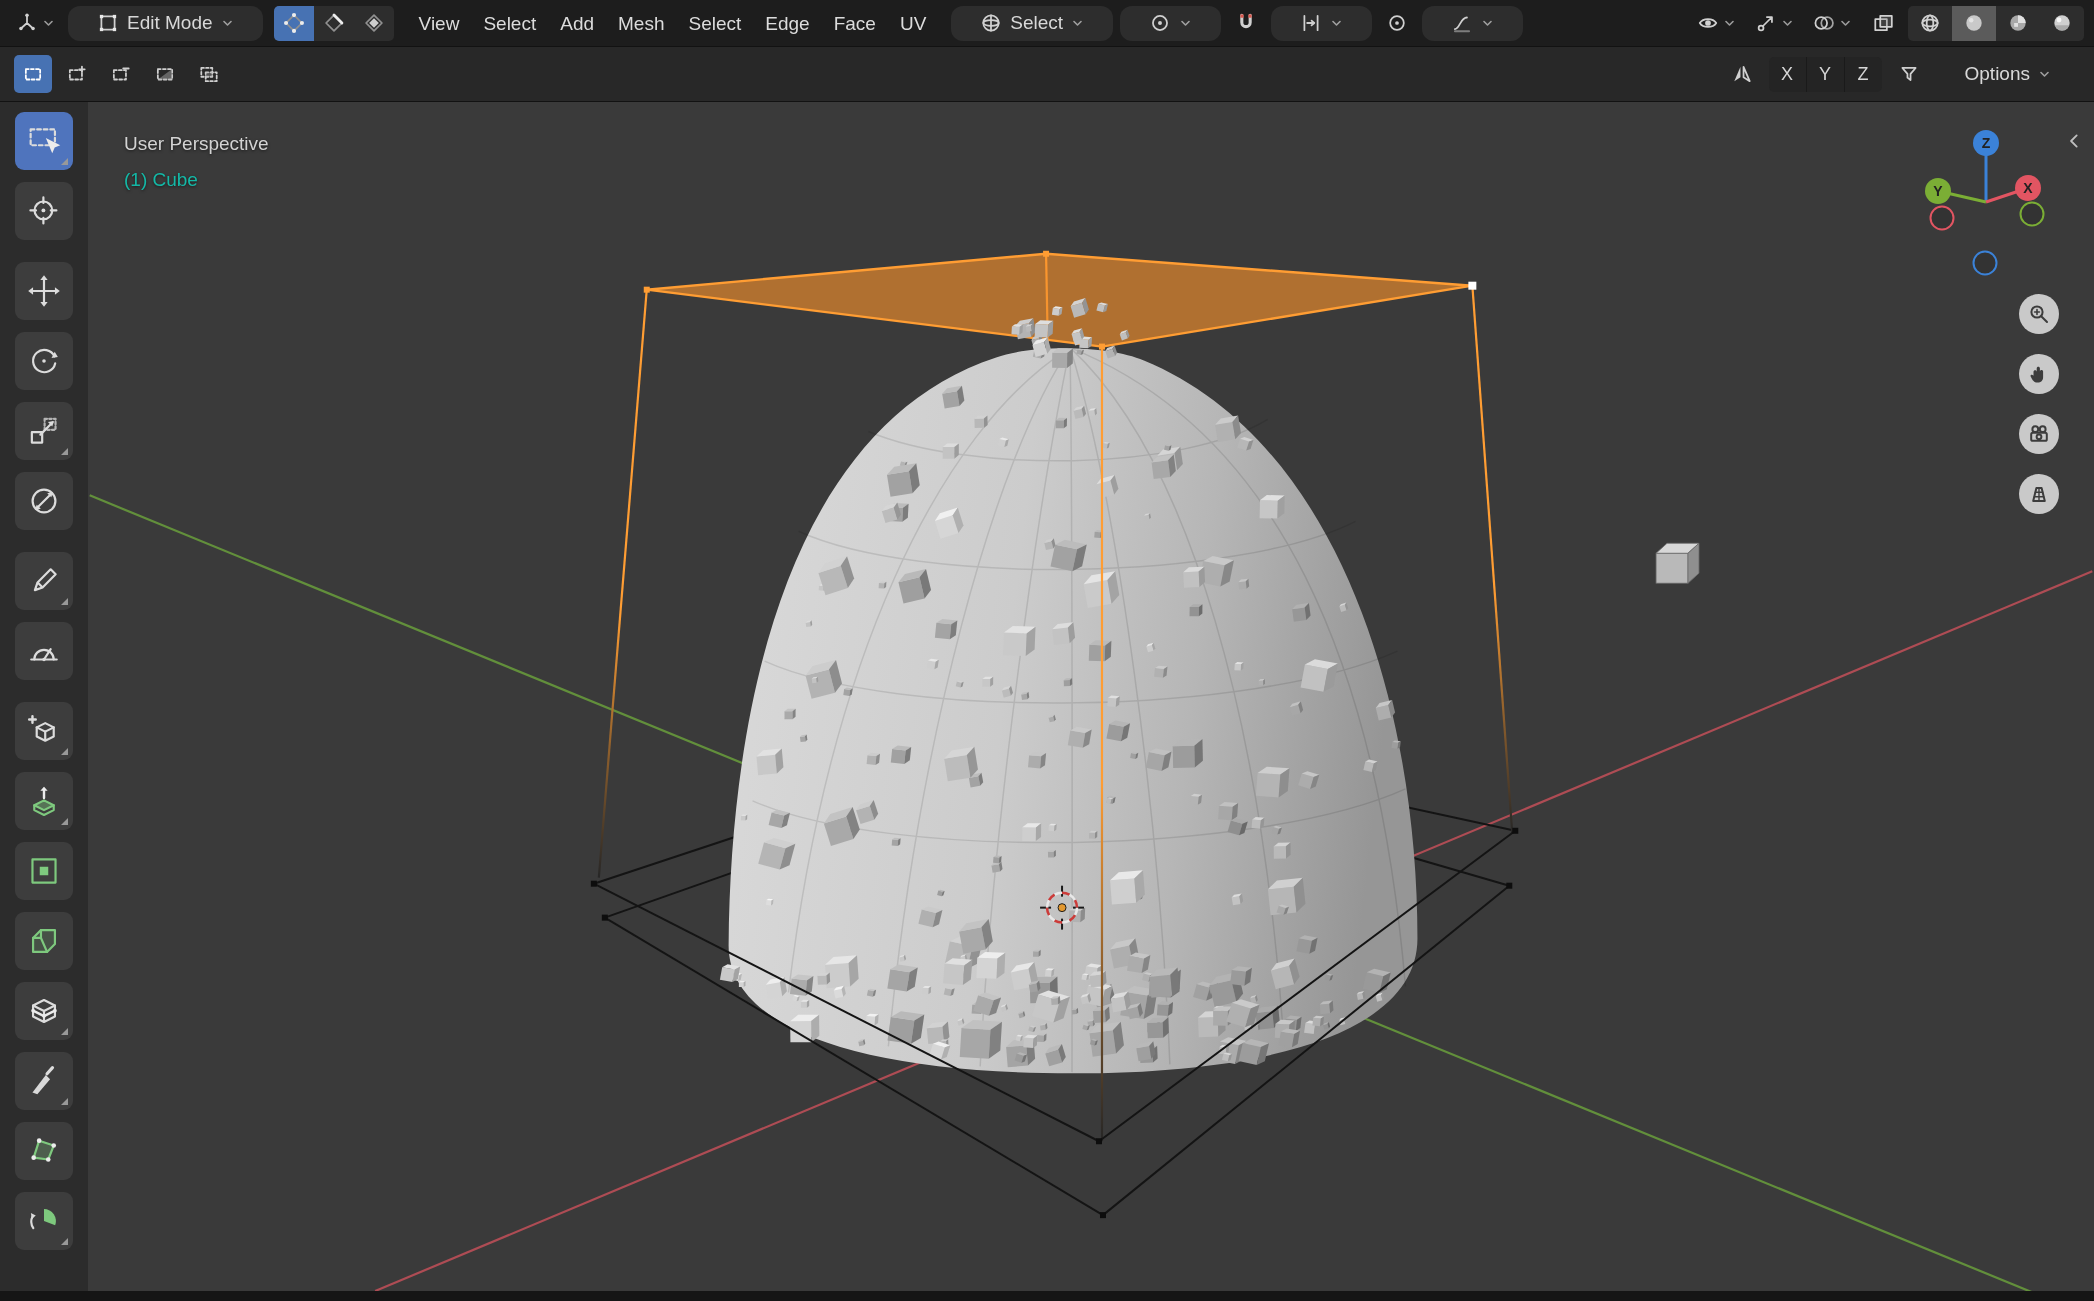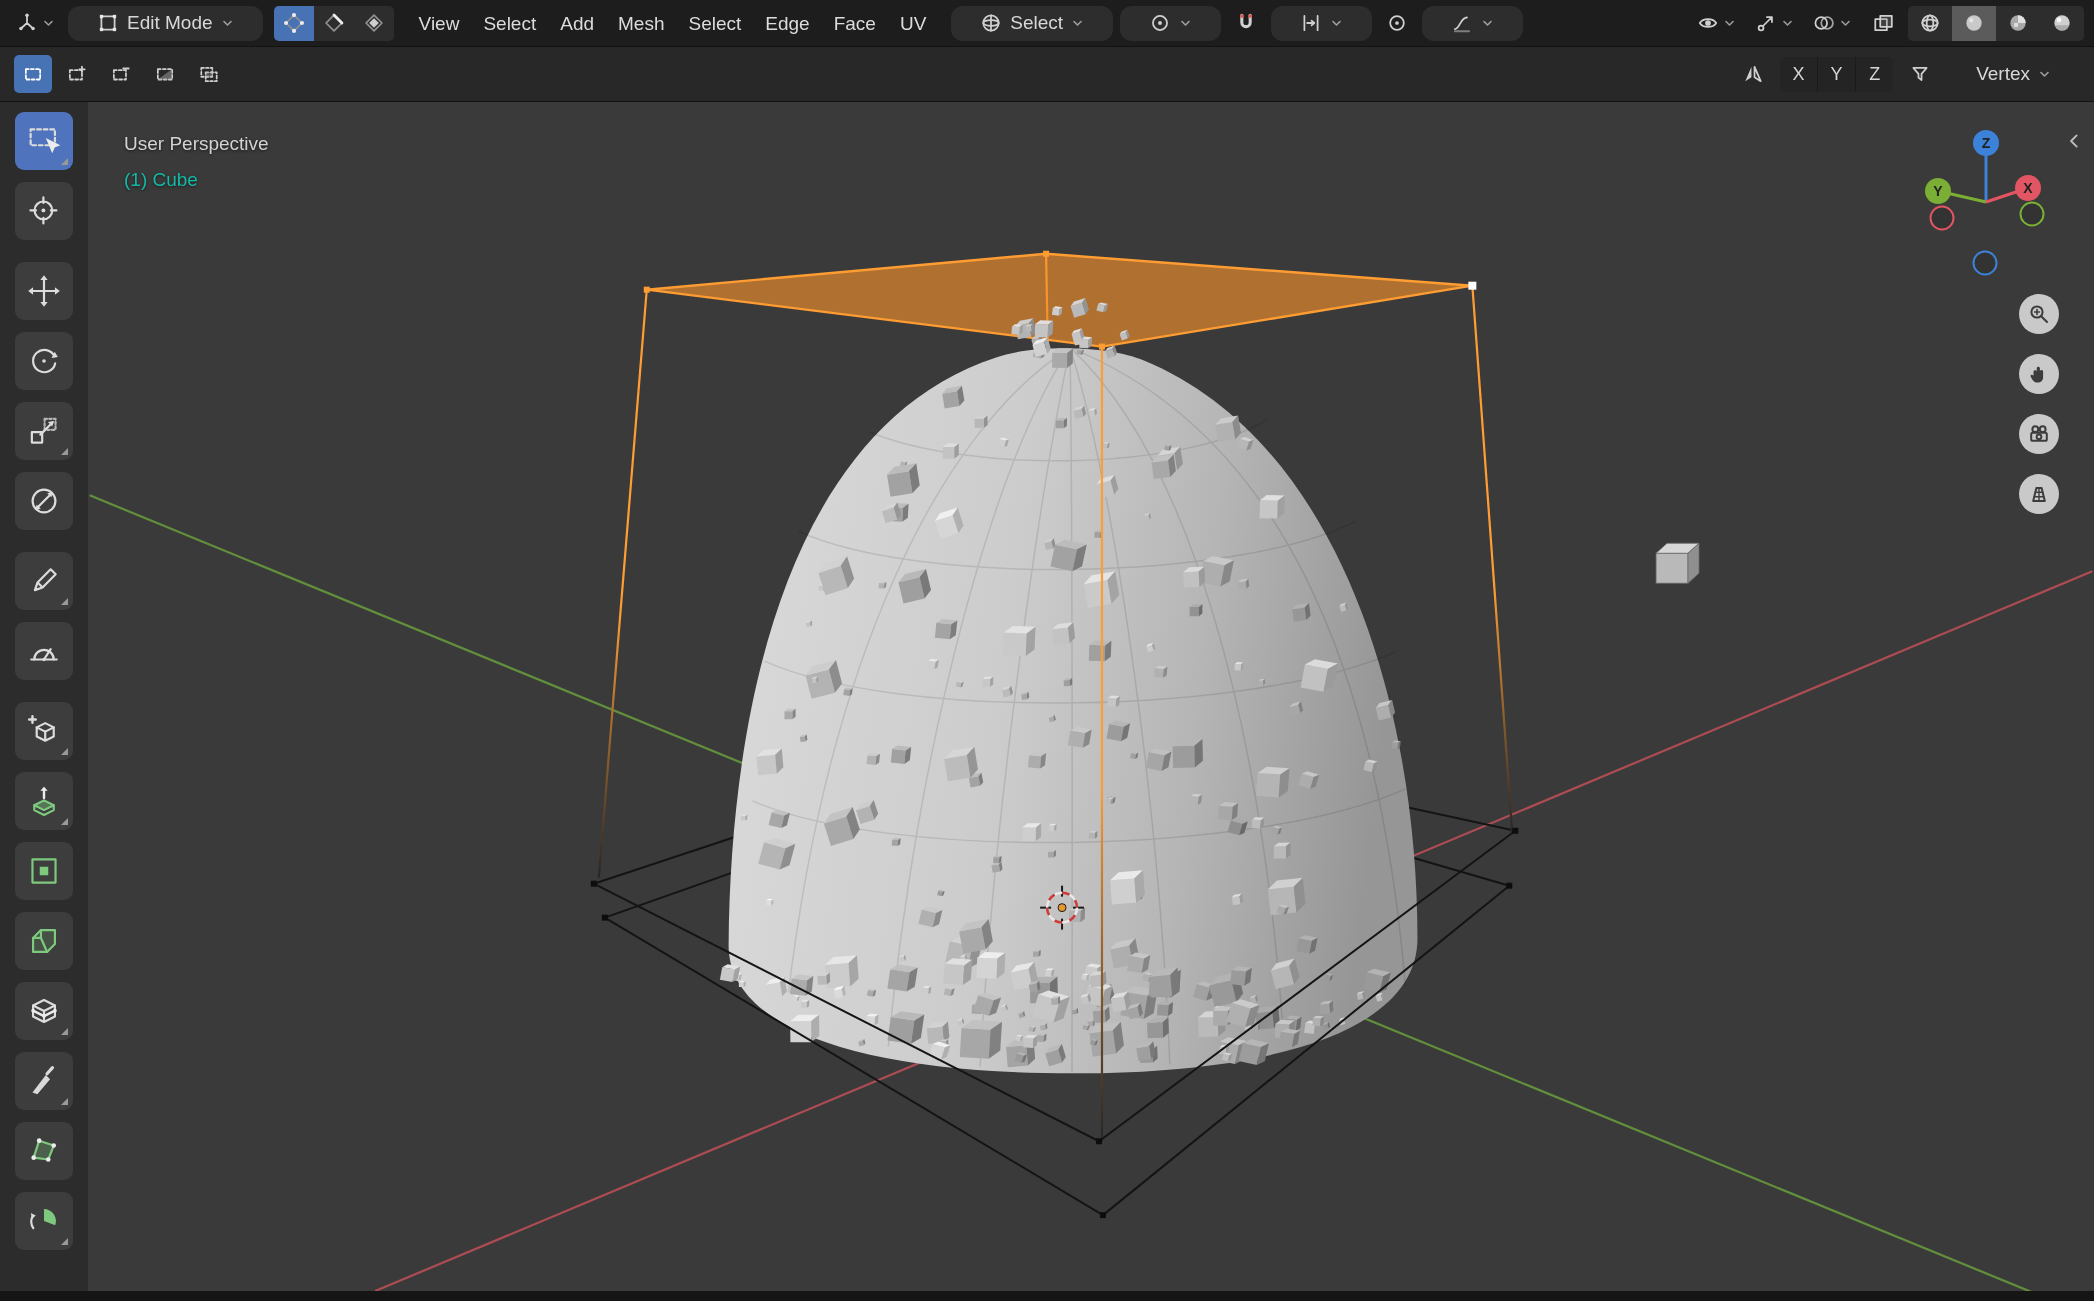--- a/index.html
+++ b/index.html
@@ -476,21 +476,21 @@
         <div class="ax">X</div>
         <div class="ax">Y</div>
         <div class="ax">Z</div>
       </div>
     <div class="iconbtn">
       <svg class="ic i20">
           <use href="#i-funnel"></use>
         </svg>
     </div>
     <div class="pill" style="background:transparent">
-      <span>Vertex</span>
+      <span>Options</span>
       <svg class="ic chev">
           <use href="#i-chev"></use>
         </svg>
     </div>
   </div>
 
   <div class="main">
     <div class="rail">
         <div class="tool-btn active group">
           <svg class="tic">

